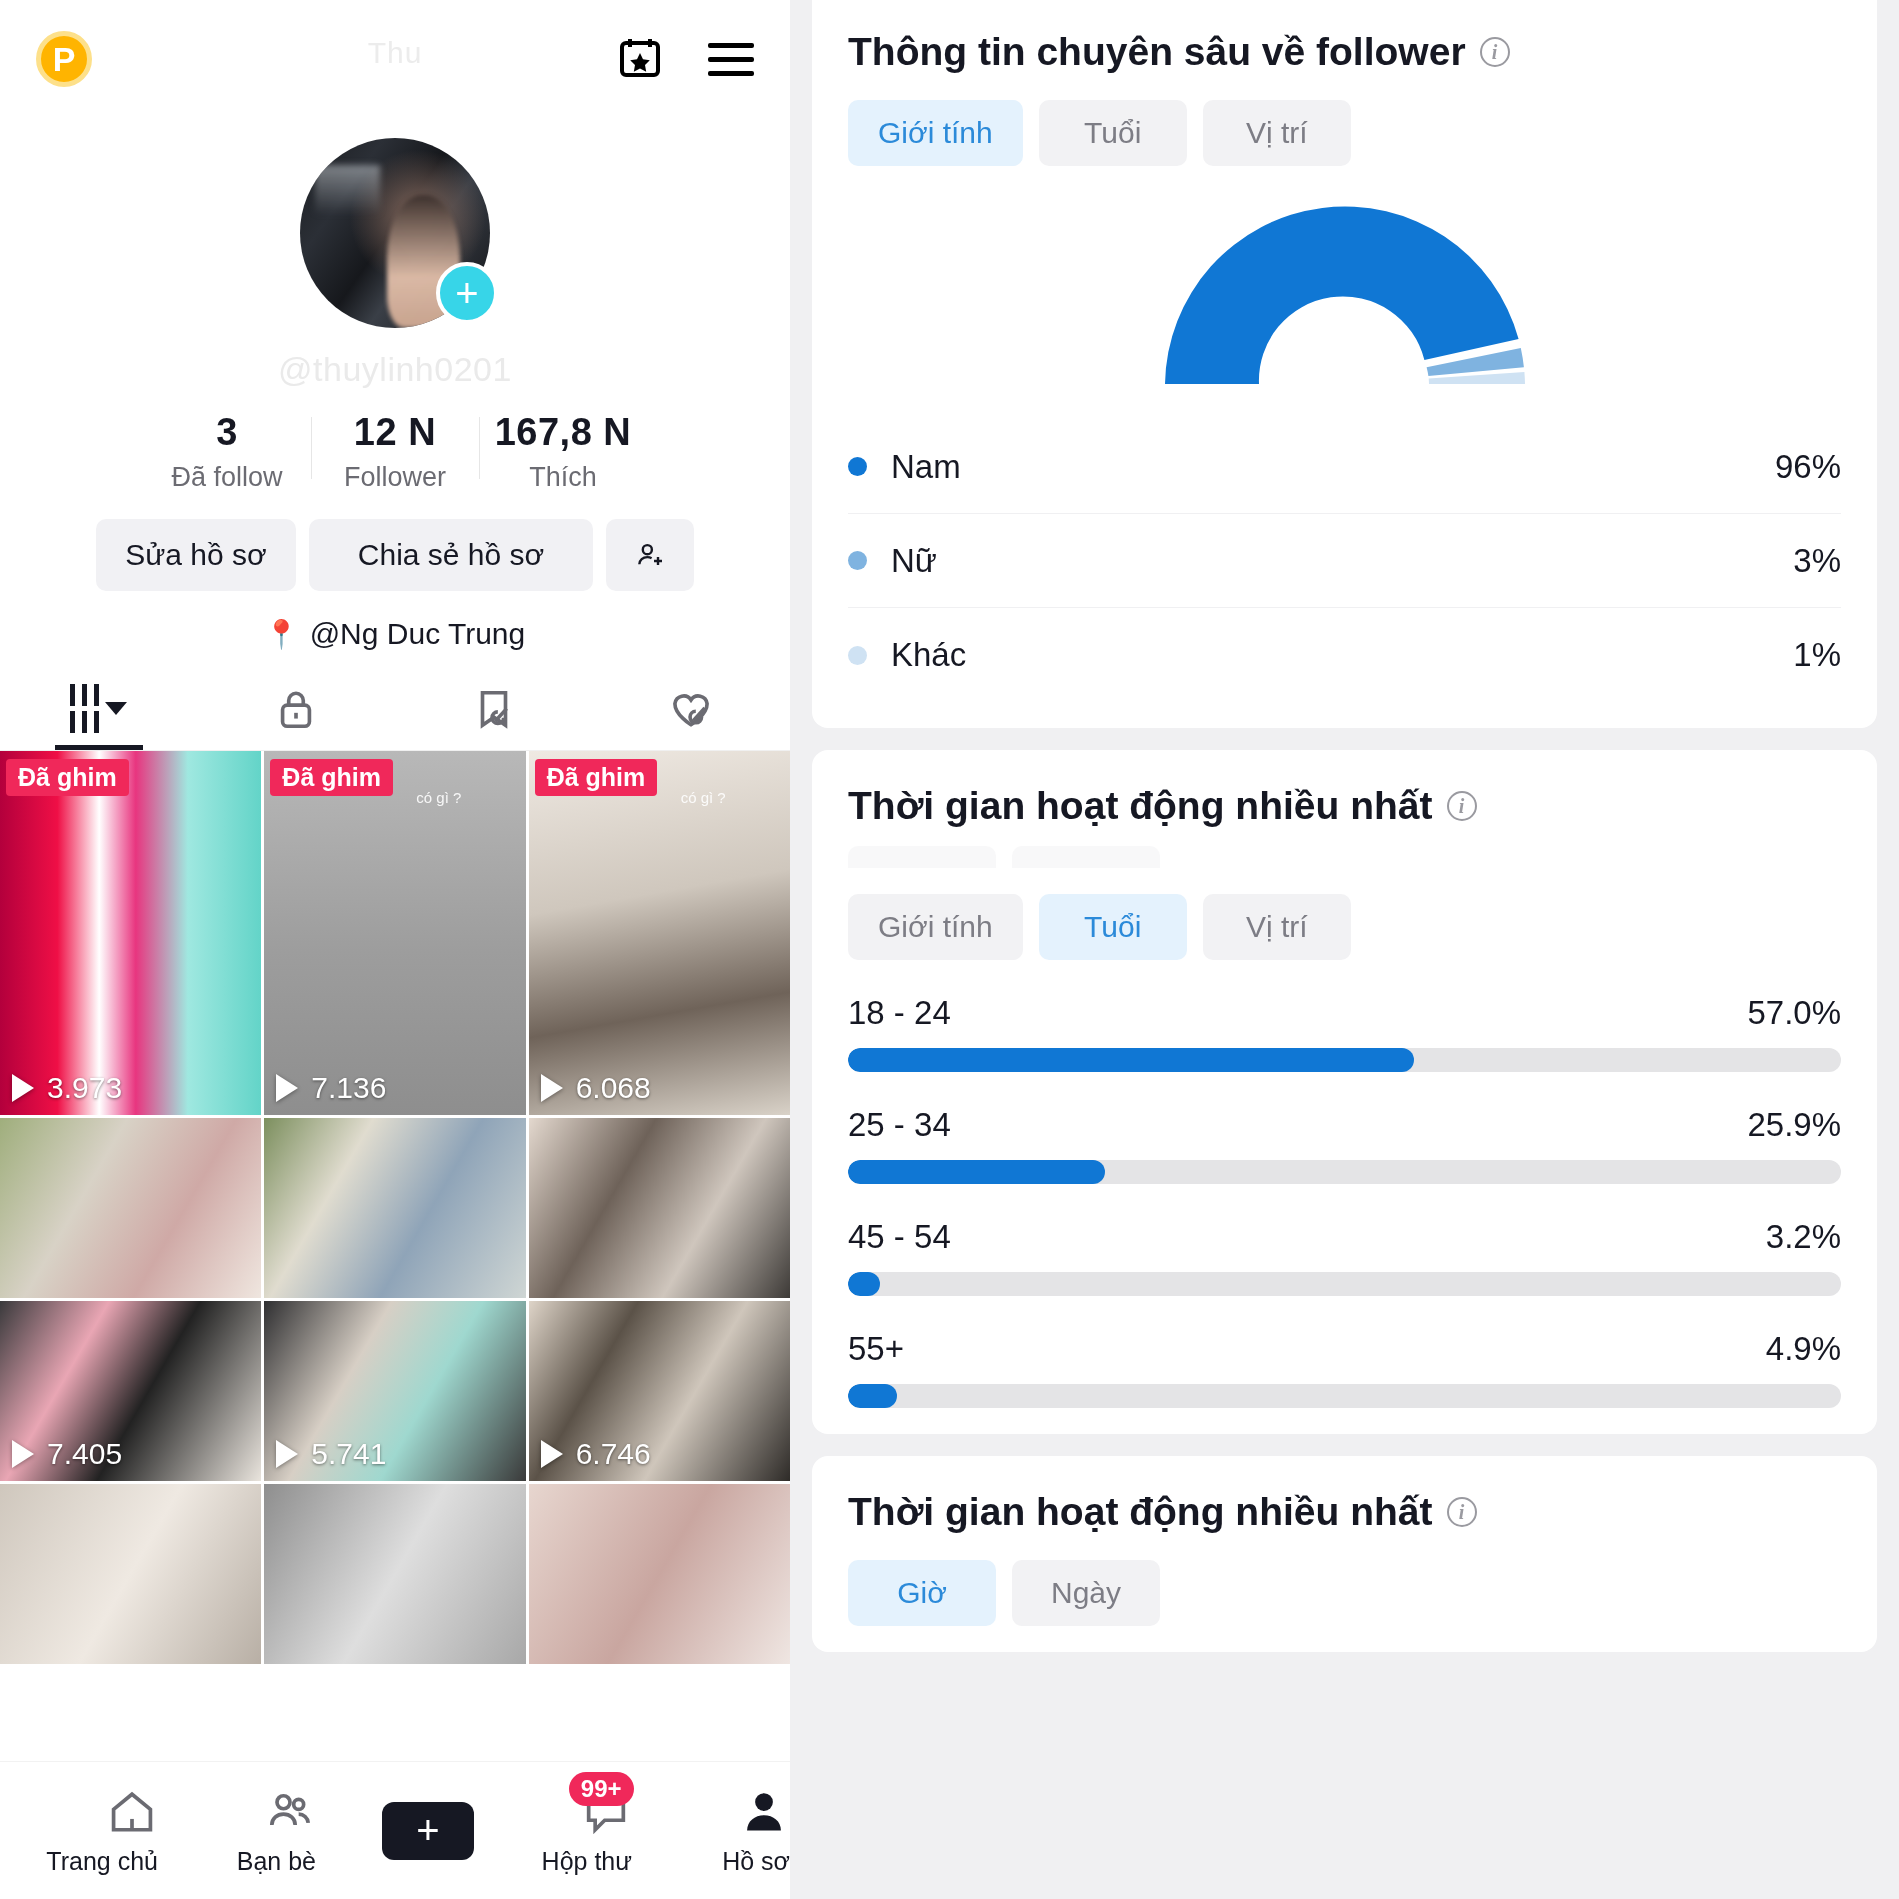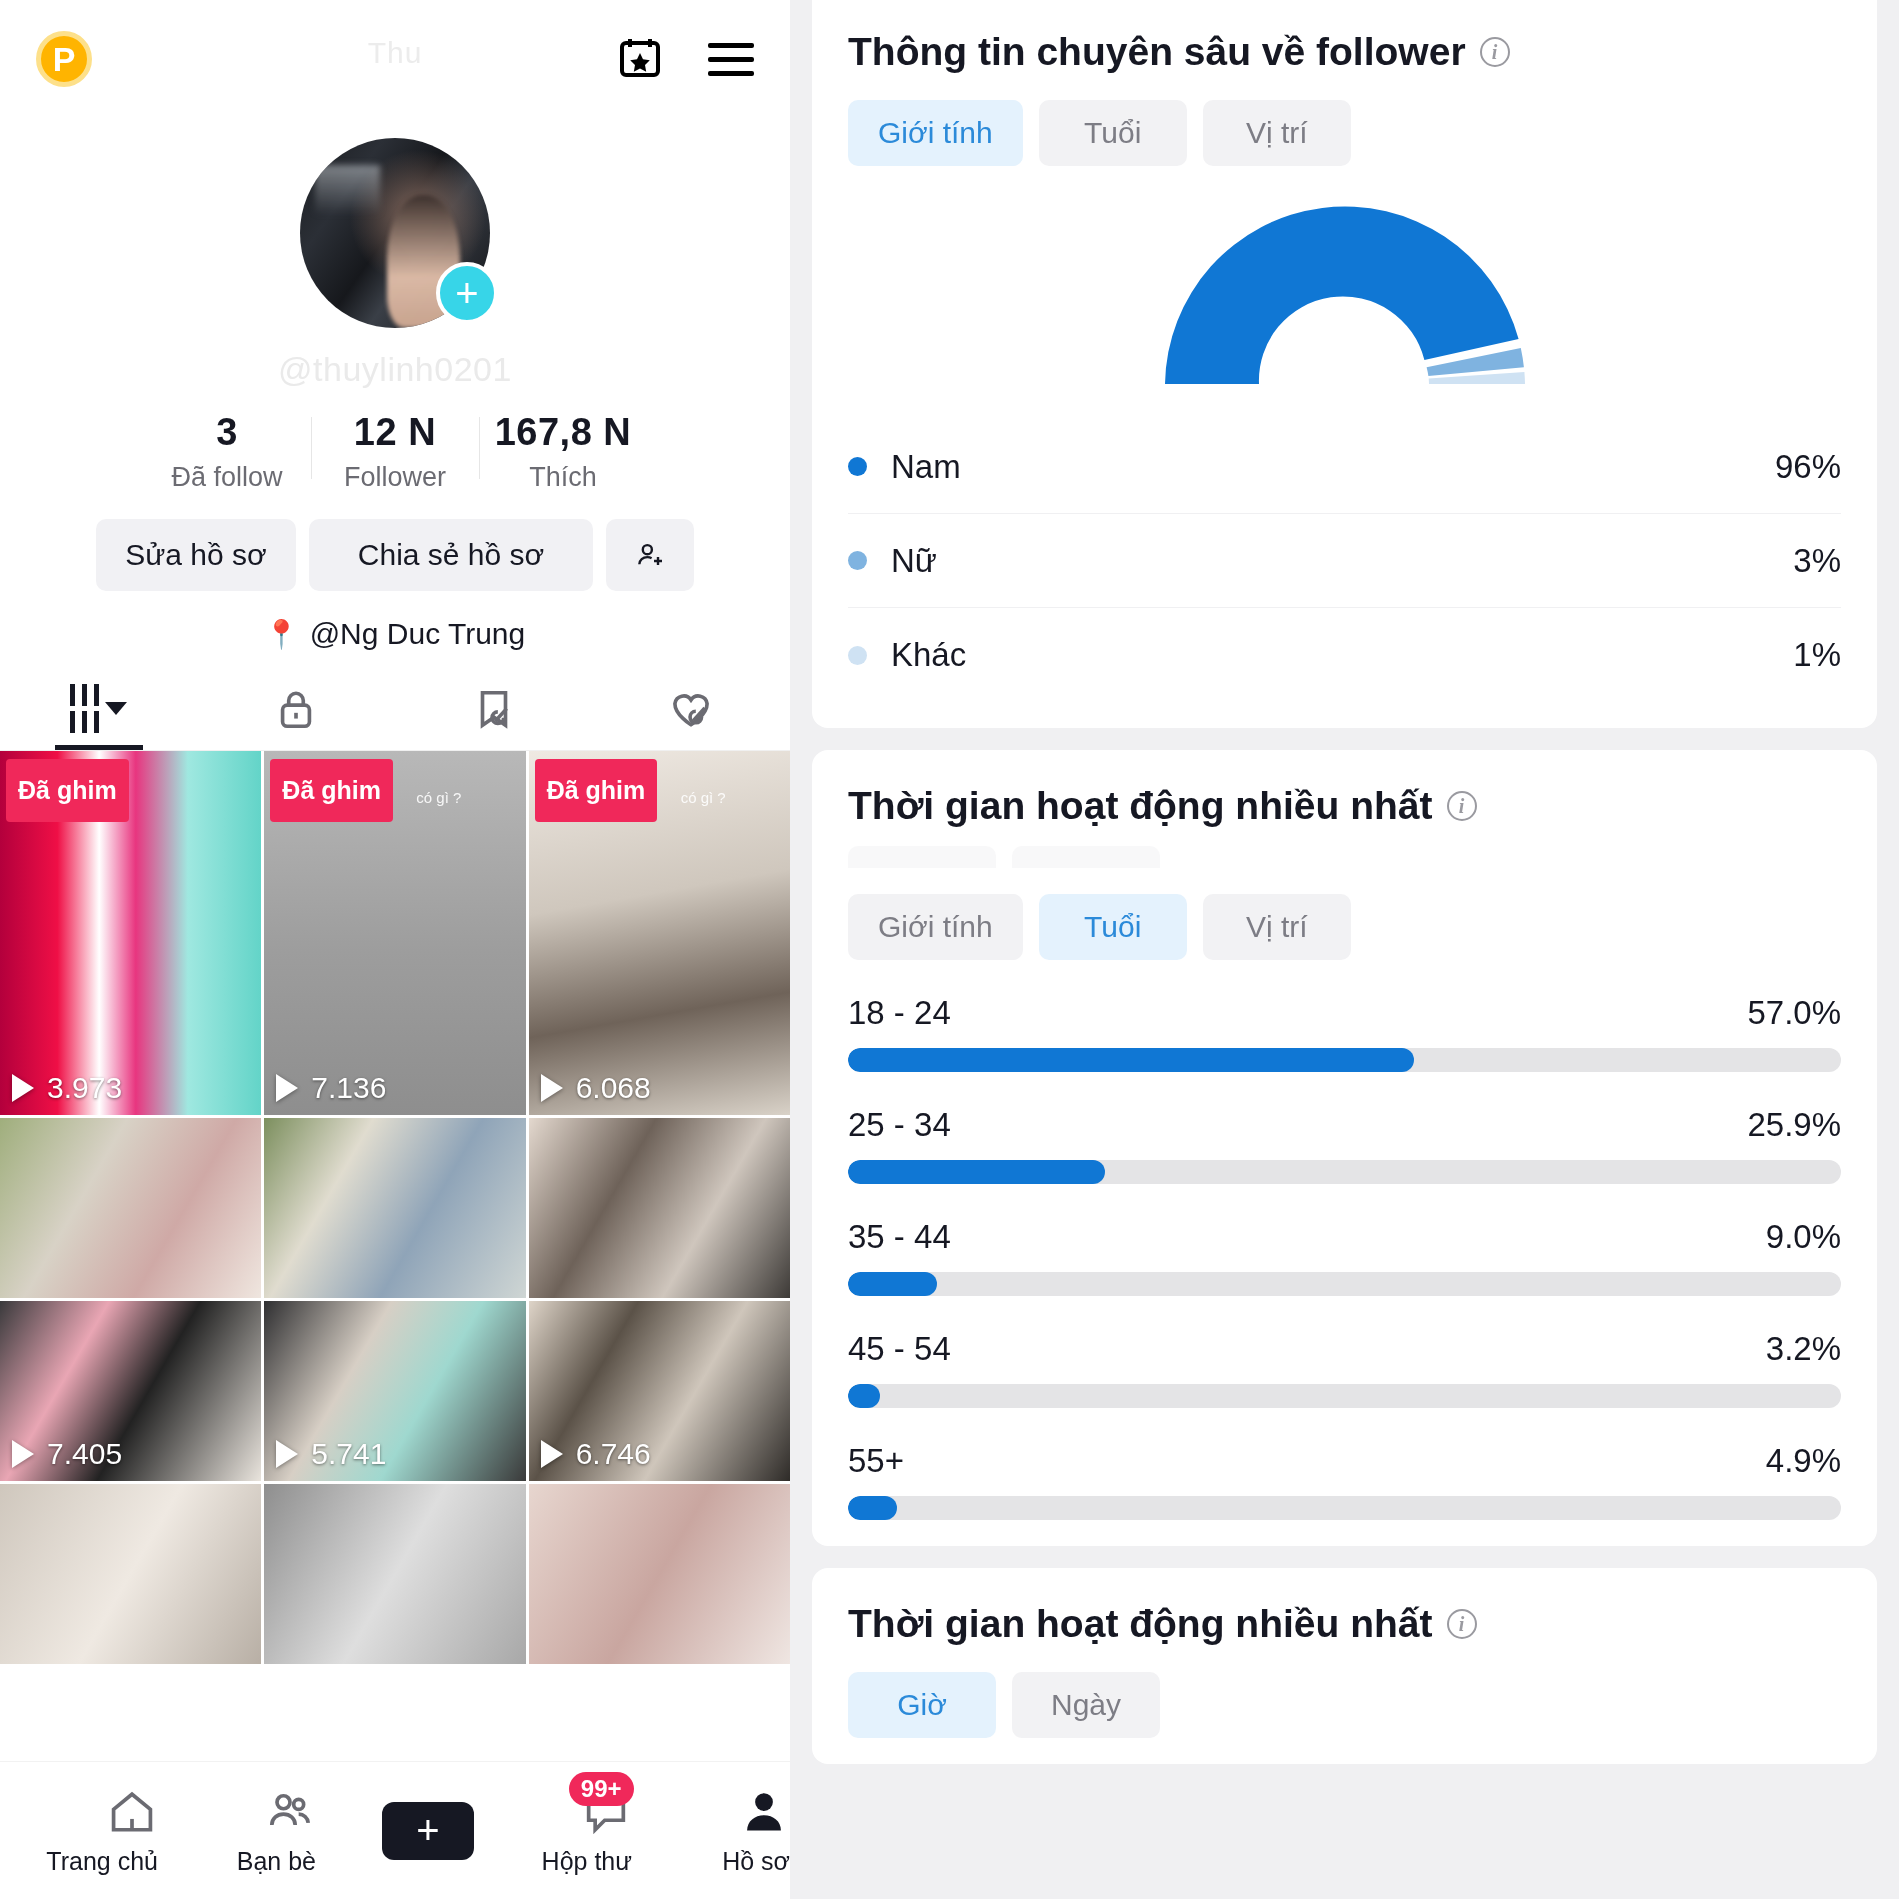--- a/index.html
+++ b/index.html
@@ -125,21 +125,21 @@
   .grid-ico .bars span { display: flex; gap: 7px; }
   .grid-ico .bars i { width: 5px; height: 22px; background: #161823; display: block; }
   .caret { width: 0; height: 0; border-left: 11px solid transparent; border-right: 11px solid transparent; border-top: 13px solid #161823; }
 
   .video-grid { display: grid; grid-template-columns: repeat(3, 1fr); gap: 3px; background:#fff; }
   .thumb { position: relative; height: 364px; overflow: hidden; }
   .thumb.short { height: 180px; }
   .thumb .pin-badge {
     position: absolute; top: 8px; left: 6px;
     background: #f0285a; color: #fff; font-size: 25px; font-weight: 700;
-    padding: 17px 12px; border-radius: 4px;
+    padding: 4px 12px; border-radius: 4px;
   }
   .thumb .cap {
     position: absolute; top: 16px; left: 152px;
     color: #fff; font-size: 15px; opacity: .9; margin-top: 22px;
   }
   .thumb .views {
     position: absolute; bottom: 10px; left: 12px;
     color: #fff; font-size: 30px; display: flex; align-items: center; gap: 13px;
     text-shadow: 0 1px 3px rgba(0,0,0,.5);
   }
@@ -513,29 +513,20 @@
       <div class="bar-block">
         <div class="bar-head">
           <span>25 - 34</span>
           <span class="v">25.9%</span>
         </div>
         <div class="bar-track">
           <div class="bar-fill" style="width:25.9%"></div>
         </div>
       </div>
 
-      <div class="bar-block">
-        <div class="bar-head">
-          <span>35 - 44</span>
-          <span class="v">9.0%</span>
-        </div>
-        <div class="bar-track">
-          <div class="bar-fill" style="width:9%"></div>
-        </div>
-      </div>
 
       <div class="bar-block">
         <div class="bar-head">
           <span>45 - 54</span>
           <span class="v">3.2%</span>
         </div>
         <div class="bar-track">
           <div class="bar-fill" style="width:3.2%"></div>
         </div>
       </div>

